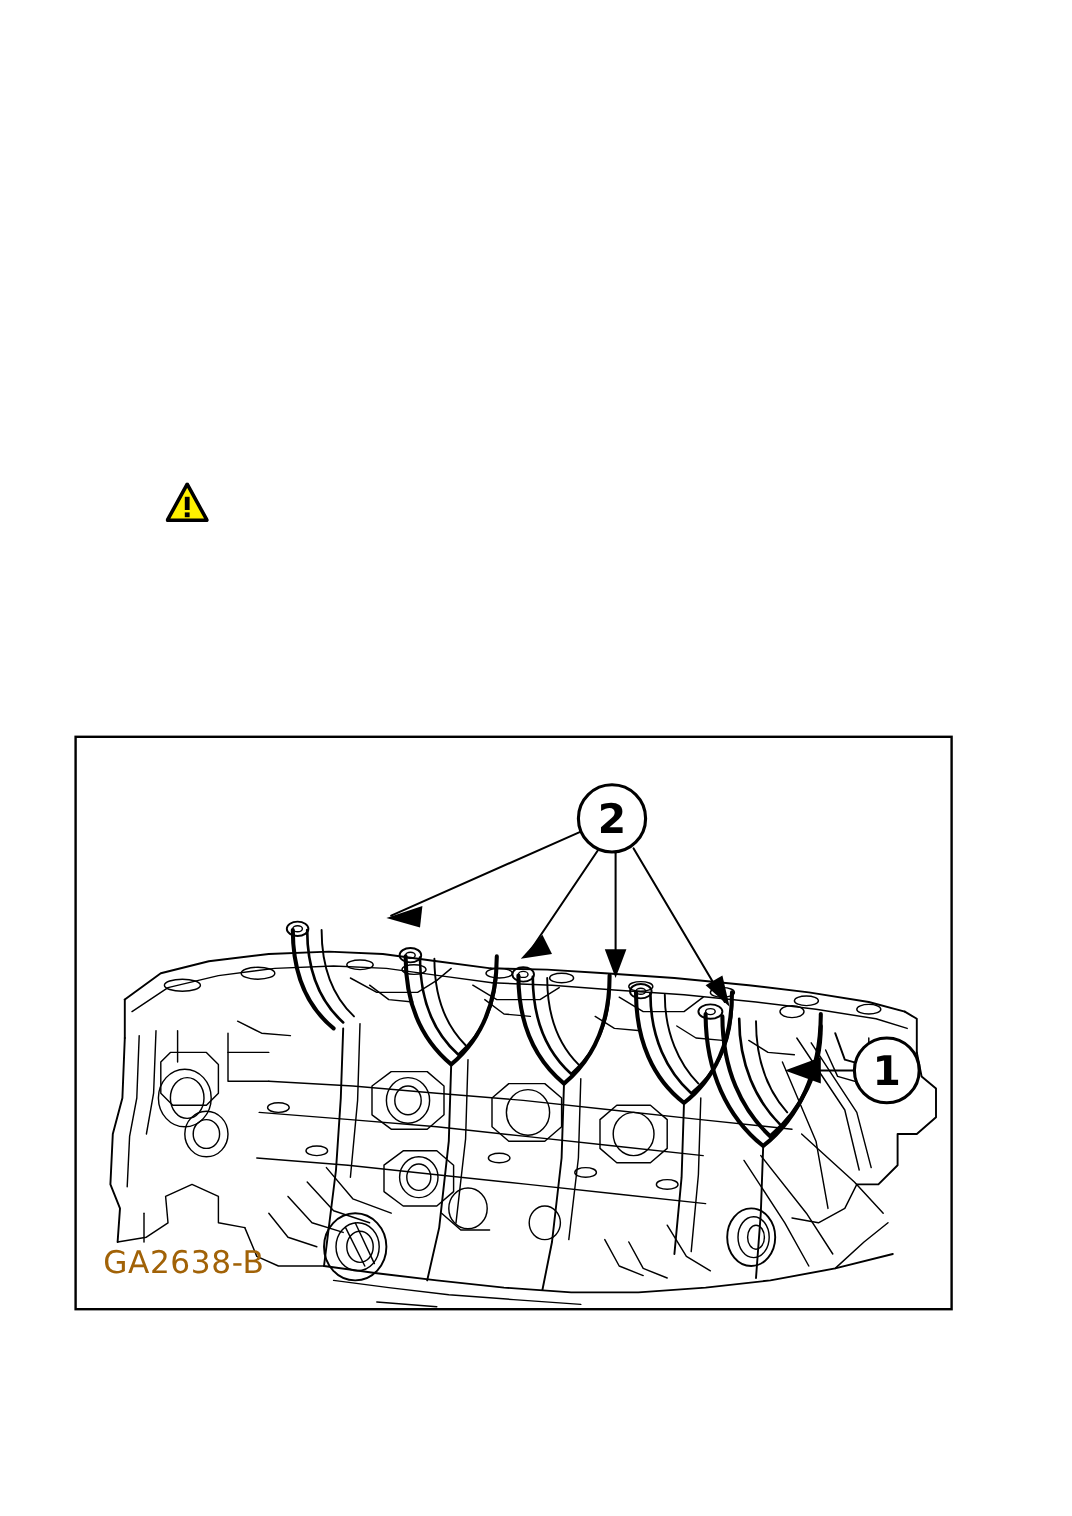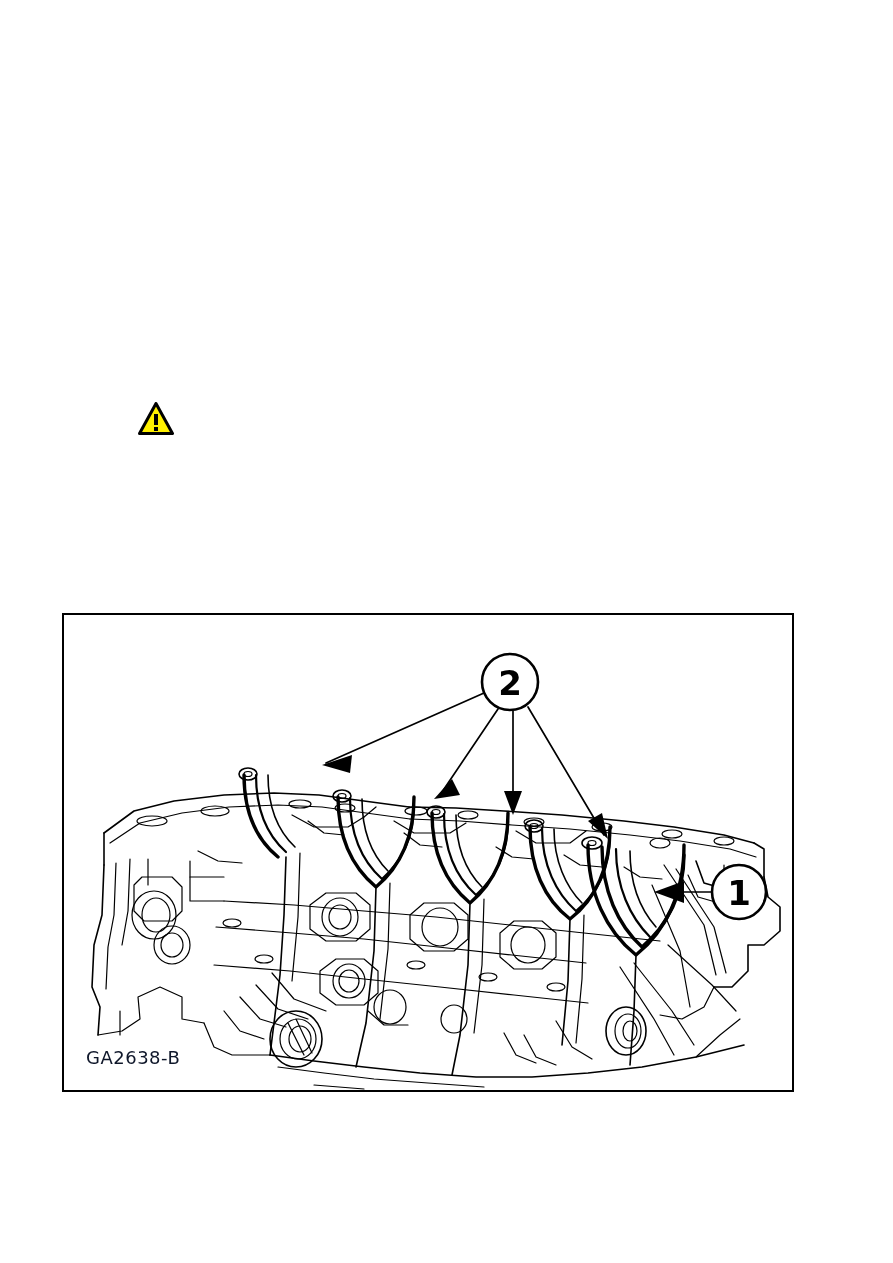--- a/index.html
+++ b/index.html
@@ -57,23 +57,23 @@
     width: 100%;
     height: 100%;
   }
 
   
   .figure-id {
     position: absolute;
     left: 22px;
     bottom: 22px;
     font-family: "DejaVu Sans", sans-serif;
-    font-size: 18px;
+    font-size: 26px;
     letter-spacing: 0.5px;
-    color: #0f172a;
+    color: #a16207;
     white-space: nowrap;
   }
 
   
   .ln { fill: none; stroke: #000; stroke-width: 1.6; stroke-linecap: round; stroke-linejoin: round; }
   .ln-thin { fill: none; stroke: #000; stroke-width: 1.2; stroke-linecap: round; stroke-linejoin: round; }
   .ln-heavy { fill: none; stroke: #000; stroke-width: 3.4; stroke-linecap: round; stroke-linejoin: round; }
   .ln-mid { fill: none; stroke: #000; stroke-width: 2.2; stroke-linecap: round; stroke-linejoin: round; }
   .fillblk { fill: #000; stroke: none; }
   .callout-circle { fill: #ffffff; stroke: #000; stroke-width: 2.6; }

